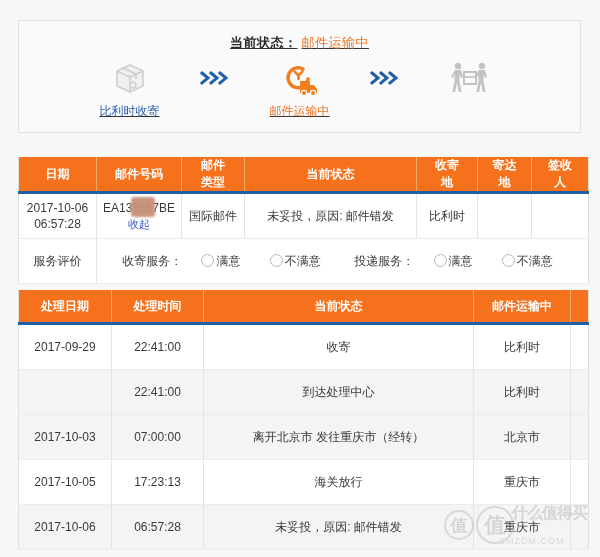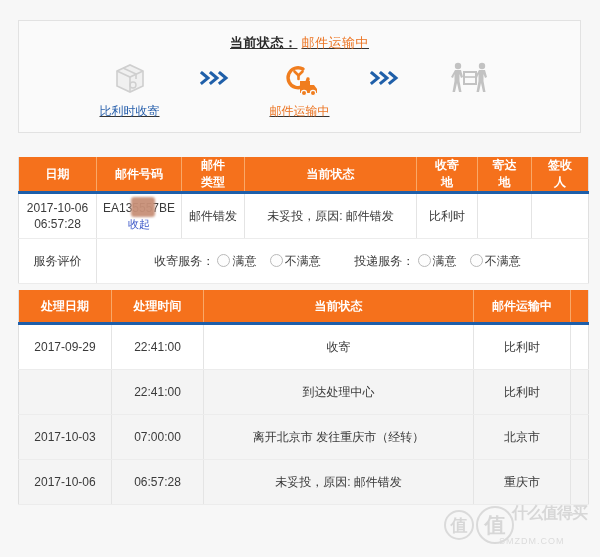--- a/index.html
+++ b/index.html
@@ -59,21 +59,21 @@
     filter:blur(1.2px);
   }
   .mailno .collapse{display:block;color:#3a55c8;font-size:11px;margin-top:1px;font-family:Liberation Mono, monospace;}
   .rate-row td{height:32px;}
   .rate-cell{text-align:center;color:#3a3a3a;}
   .rate-cell .grp{display:inline-block;margin:0 10px;white-space:nowrap;}
   .radio{
     display:inline-block;width:11px;height:11px;border:1px solid #b9b9b9;
     border-radius:50%;background:#fdfdfd;vertical-align:-2px;margin-right:2px;
   }
-  .rate-cell .opt{margin-right:10px;}
+  .rate-cell .opt{margin-right:10px;margin-left:16px;}
 
   
   #tbl2{left:18px;top:290px;width:570px;}
   #tbl2 td{height:36px;}
 
   
   .watermark{
     position:absolute;left:438px;top:492px;width:160px;height:64px;
     pointer-events:none;opacity:.30;
   }
@@ -194,21 +194,21 @@
   <tbody>
     <tr>
       <td>2017-10-06 06:57:28</td>
       <td>
         <div class="mailno">
           <span>EA1355</span><span>57BE</span>
           <span class="redact"></span>
           <span class="collapse">收起</span>
         </div>
       </td>
-      <td>邮件错发</td>
+      <td>国际邮件</td>
       <td>未妥投，原因: 邮件错发</td>
       <td>比利时</td>
       <td></td>
       <td></td>
     </tr>
     <tr class="rate-row">
       <td>服务评价</td>
       <td colspan="6" class="rate-cell">
         <span class="grp">
           <span>收寄服务：</span>
@@ -257,20 +257,27 @@
       <td>比利时</td>
       <td></td>
     </tr>
     <tr class="alt">
       <td>2017-10-03</td>
       <td>07:00:00</td>
       <td>离开北京市 发往重庆市（经转）</td>
       <td>北京市</td>
       <td></td>
     </tr>
+    <tr>
+      <td>2017-10-05</td>
+      <td>17:23:13</td>
+      <td>海关放行</td>
+      <td>重庆市</td>
+      <td></td>
+    </tr>
     <tr class="alt">
       <td>2017-10-06</td>
       <td>06:57:28</td>
       <td>未妥投，原因: 邮件错发</td>
       <td>重庆市</td>
       <td></td>
     </tr>
   </tbody>
 </table>
 

